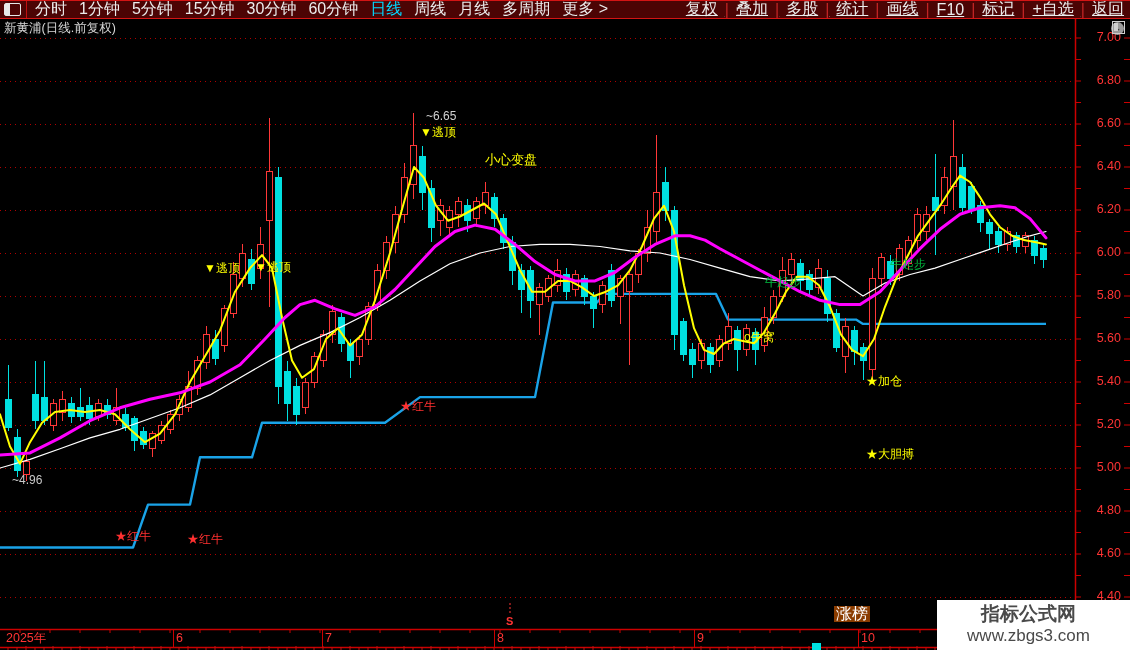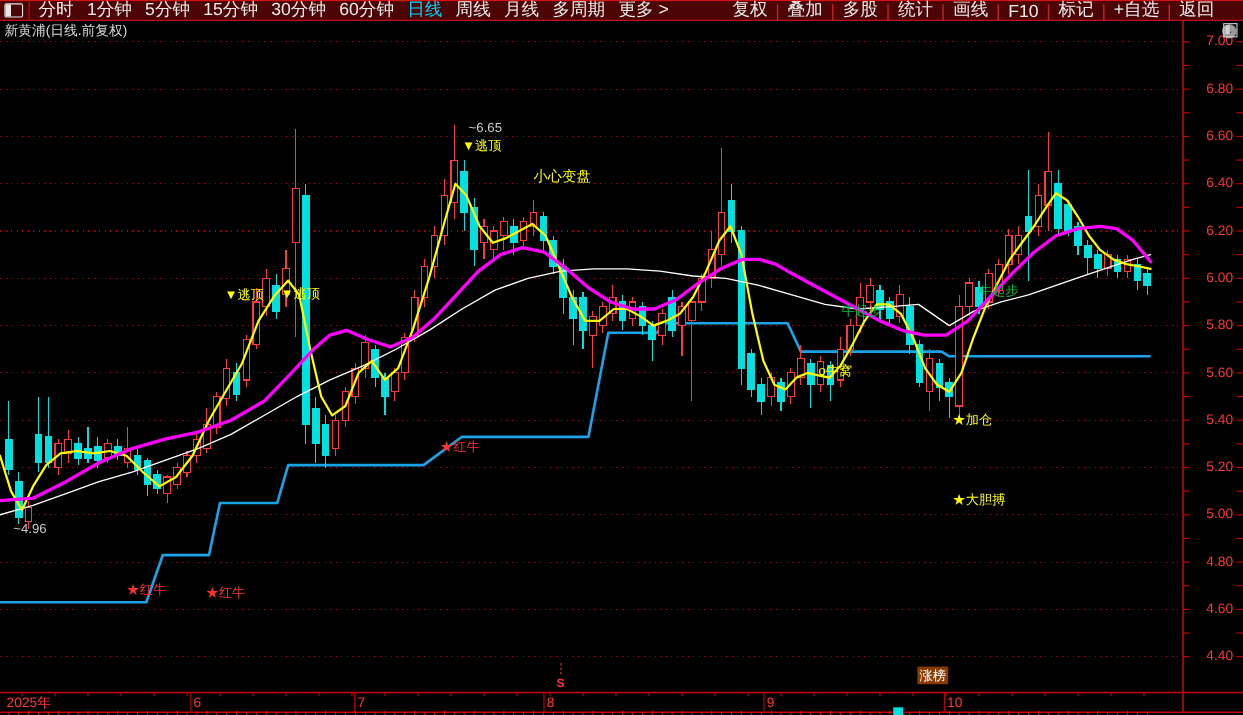--- a/index.html
+++ b/index.html
@@ -9,34 +9,34 @@
   
   .menubar{position:absolute;left:0;top:0;width:1130px;height:19px;box-sizing:border-box;
     background:#4c0404;border-top:1px solid #d41414;border-bottom:1px solid #d41414;
     display:flex;align-items:center;z-index:5;font-size:16px;color:#ececec;white-space:nowrap;}
   .menubar .win-icon{display:inline-block;width:15px;height:11px;border:1px solid #e8e8e8;
     border-radius:2px;margin:0 3px 0 4px;position:relative;}
   .menubar .win-icon::after{content:"";position:absolute;left:0;top:0;width:5px;height:11px;background:#e8e8e8;}
   .menubar .bar-sep{width:1px;height:17px;background:#c01010;margin:0 2px;}
   .mi{padding:0 6px;cursor:default;}
   .mi.active{color:#00d8ff;}
-  .menu-right{margin-left:auto;display:flex;align-items:flex-end;padding-right:20px;}
+  .menu-right{margin-left:auto;display:flex;align-items:center;padding-right:0;text-decoration:underline;}
   .pipe{color:#c02525;margin:0 1px;}
   
   .titlebar{position:absolute;left:0;top:19px;width:1130px;height:18px;display:flex;
     align-items:center;z-index:5;font-size:12.5px;color:#d8d8d8;white-space:nowrap;justify-content:space-between;}
   .titlebar .sym{margin-left:4px;}
   .drop-icon{display:inline-flex;align-items:center;justify-content:center;width:13px;height:13px;
     border-radius:50%;background:#9a9a9a;color:#222;font-size:9px;line-height:13px;margin:0 6px;}
   .ma-val{margin-right:14px;}
   .pane-icon{position:absolute;right:5px;top:2px;width:11px;height:11px;border:1px solid #cfcfcf;}
   .pane-icon::after{content:"";position:absolute;left:1px;top:1px;width:4px;height:8px;background:#cfcfcf;}
   
   .rise-tag{position:absolute;left:834px;top:606px;z-index:6;background:#8a3c00;color:#fff;
-    font-size:12px;padding:0 2px;line-height:16px;}
+    font-size:16px;padding:0 2px;line-height:16px;}
   
   .watermark{position:absolute;left:937px;top:600px;width:193px;height:50px;background:#ffffff;
     z-index:7;text-align:center;box-sizing:border-box;padding-top:3px;padding-right:10px;}
   .watermark .w1{font-size:19px;font-weight:bold;color:#4a4a4a;line-height:22px;}
   .watermark .w2{font-size:17px;color:#4a4a4a;line-height:21px;}
 </style>
 </head>
 <body>
 
 <div id="stage">
@@ -584,14 +584,18 @@
   </div>
 
   <div class="titlebar">
     <span class="sym">新黄浦(日线.前复权)</span>
     <span class="drop-icon">⌄</span>
     <span class="pane-icon"></span>
   </div>
 
   <div class="rise-tag">涨榜</div>
 
+  <div class="watermark">
+    <div class="w1">指标公式网</div>
+    <div class="w2">www.zbgs3.com</div>
+  </div>
 
 </div>
 
 </body></html>

